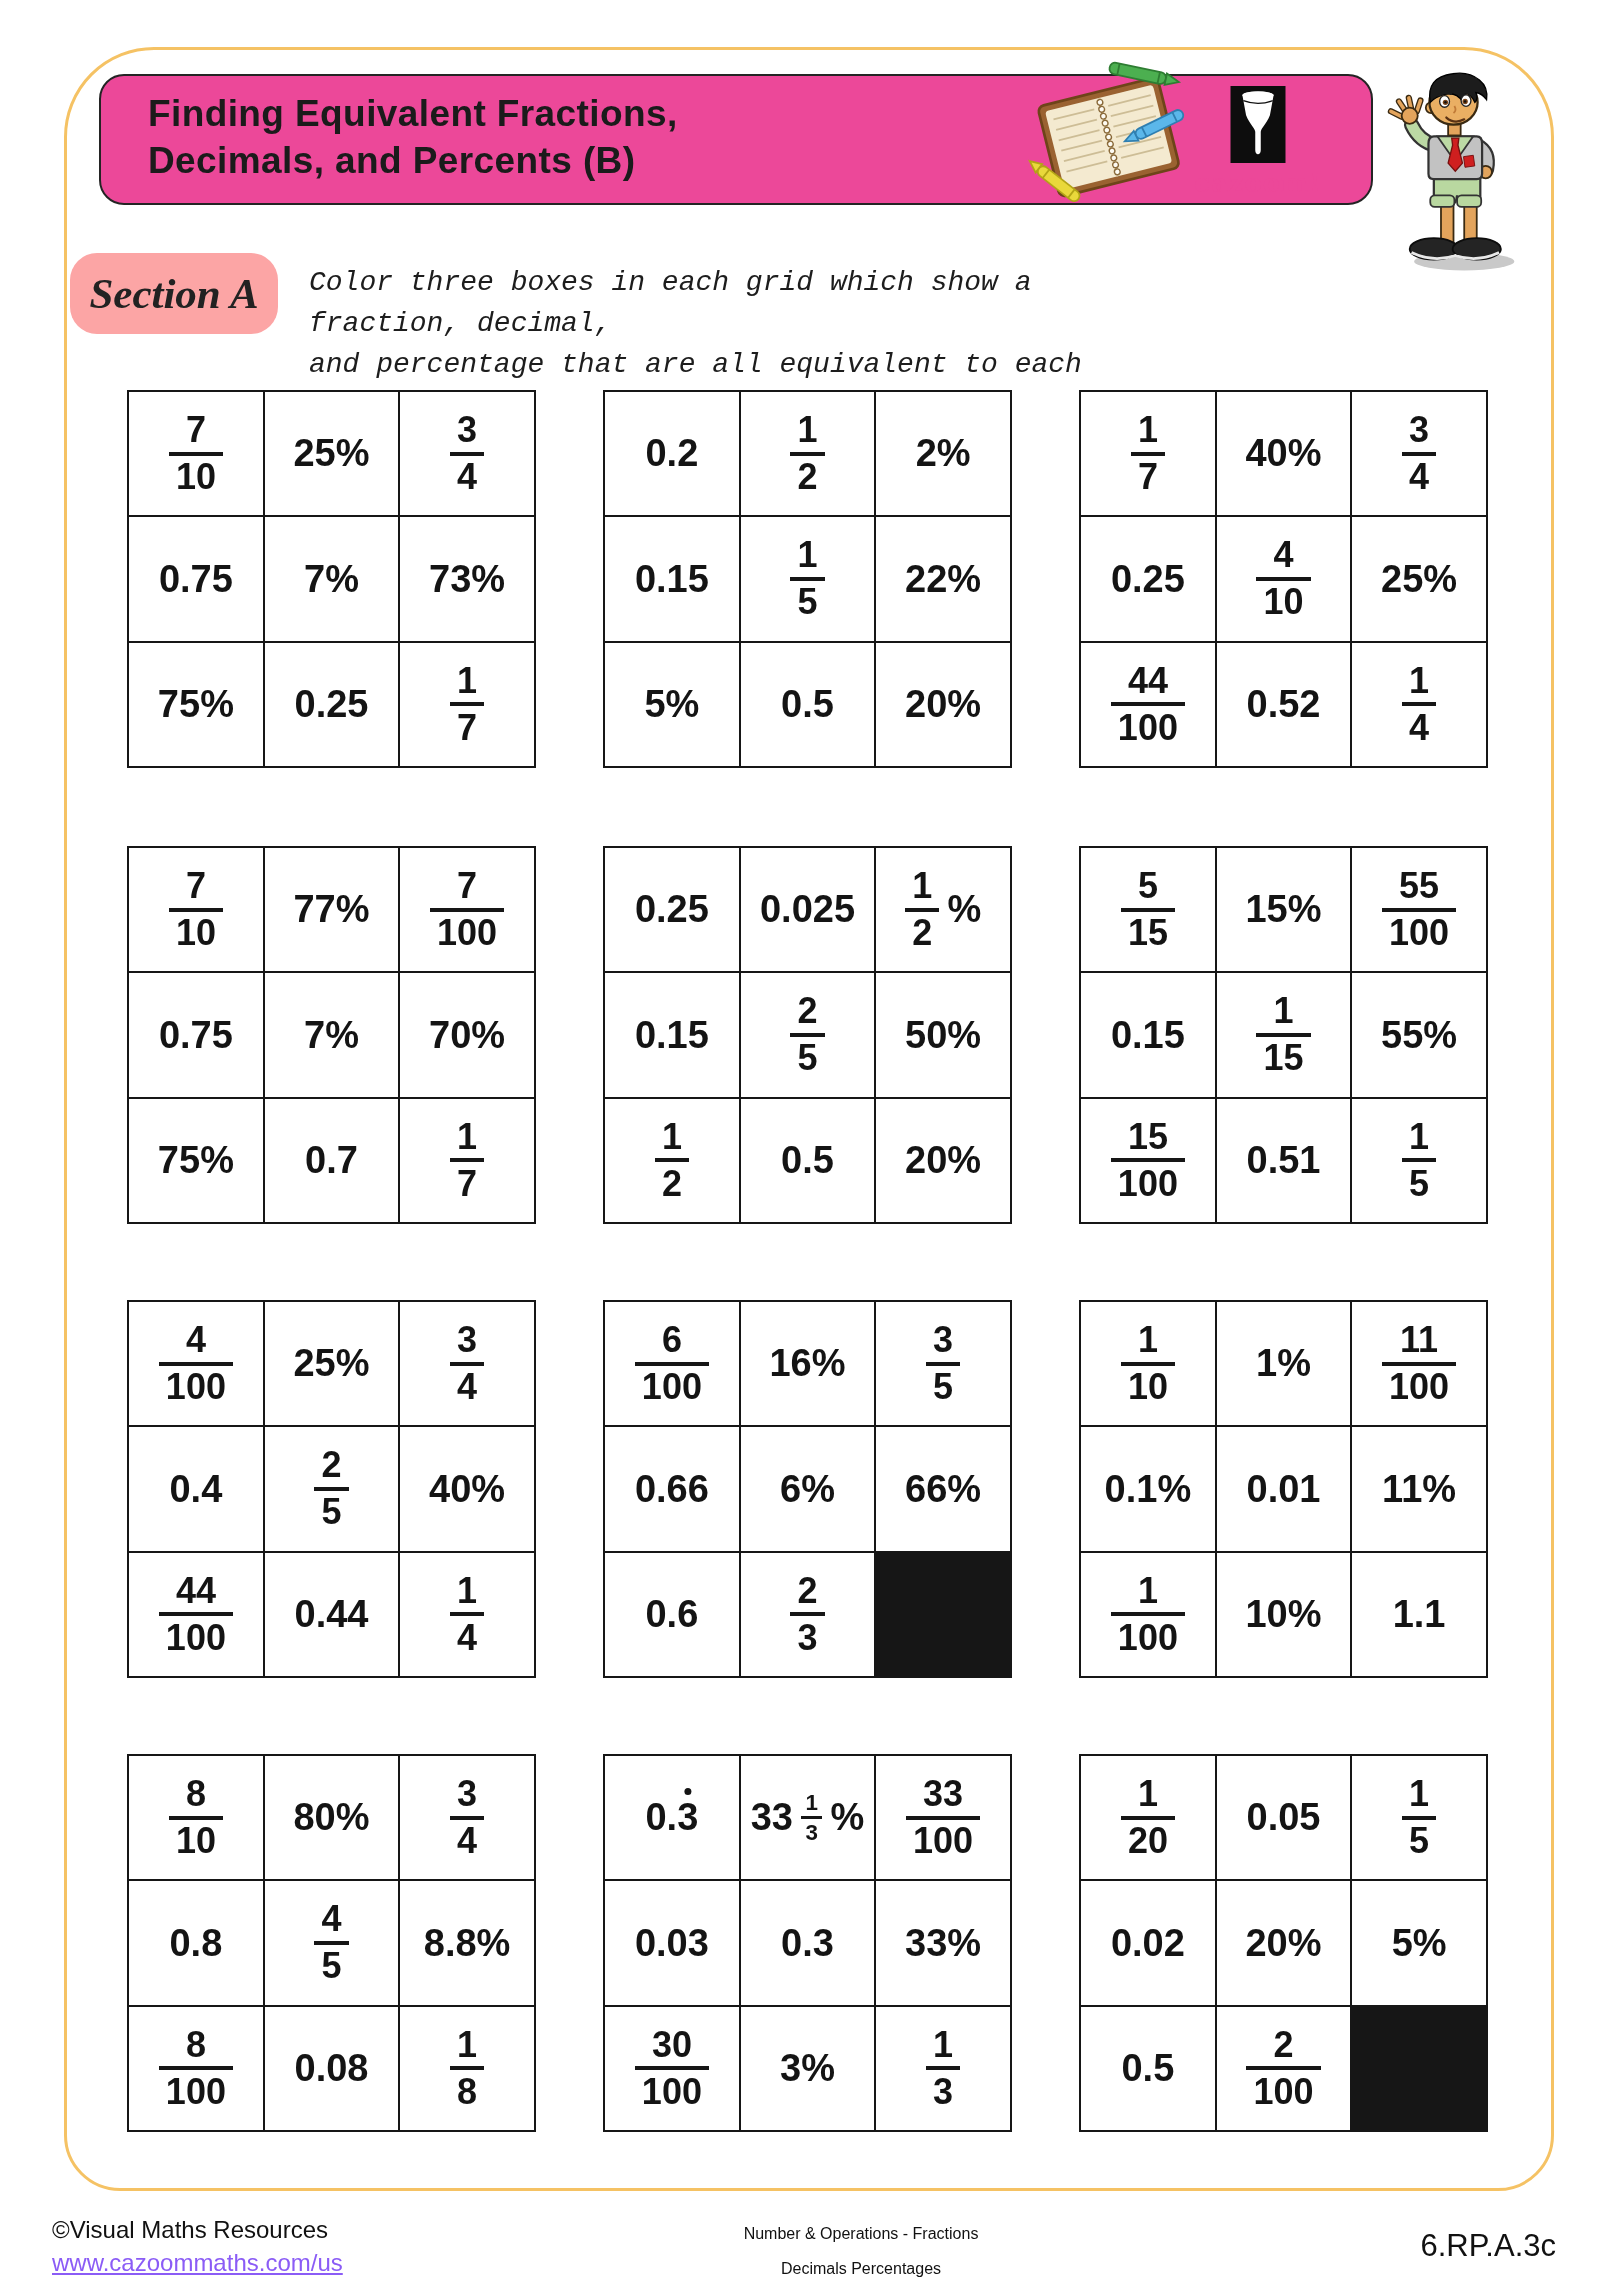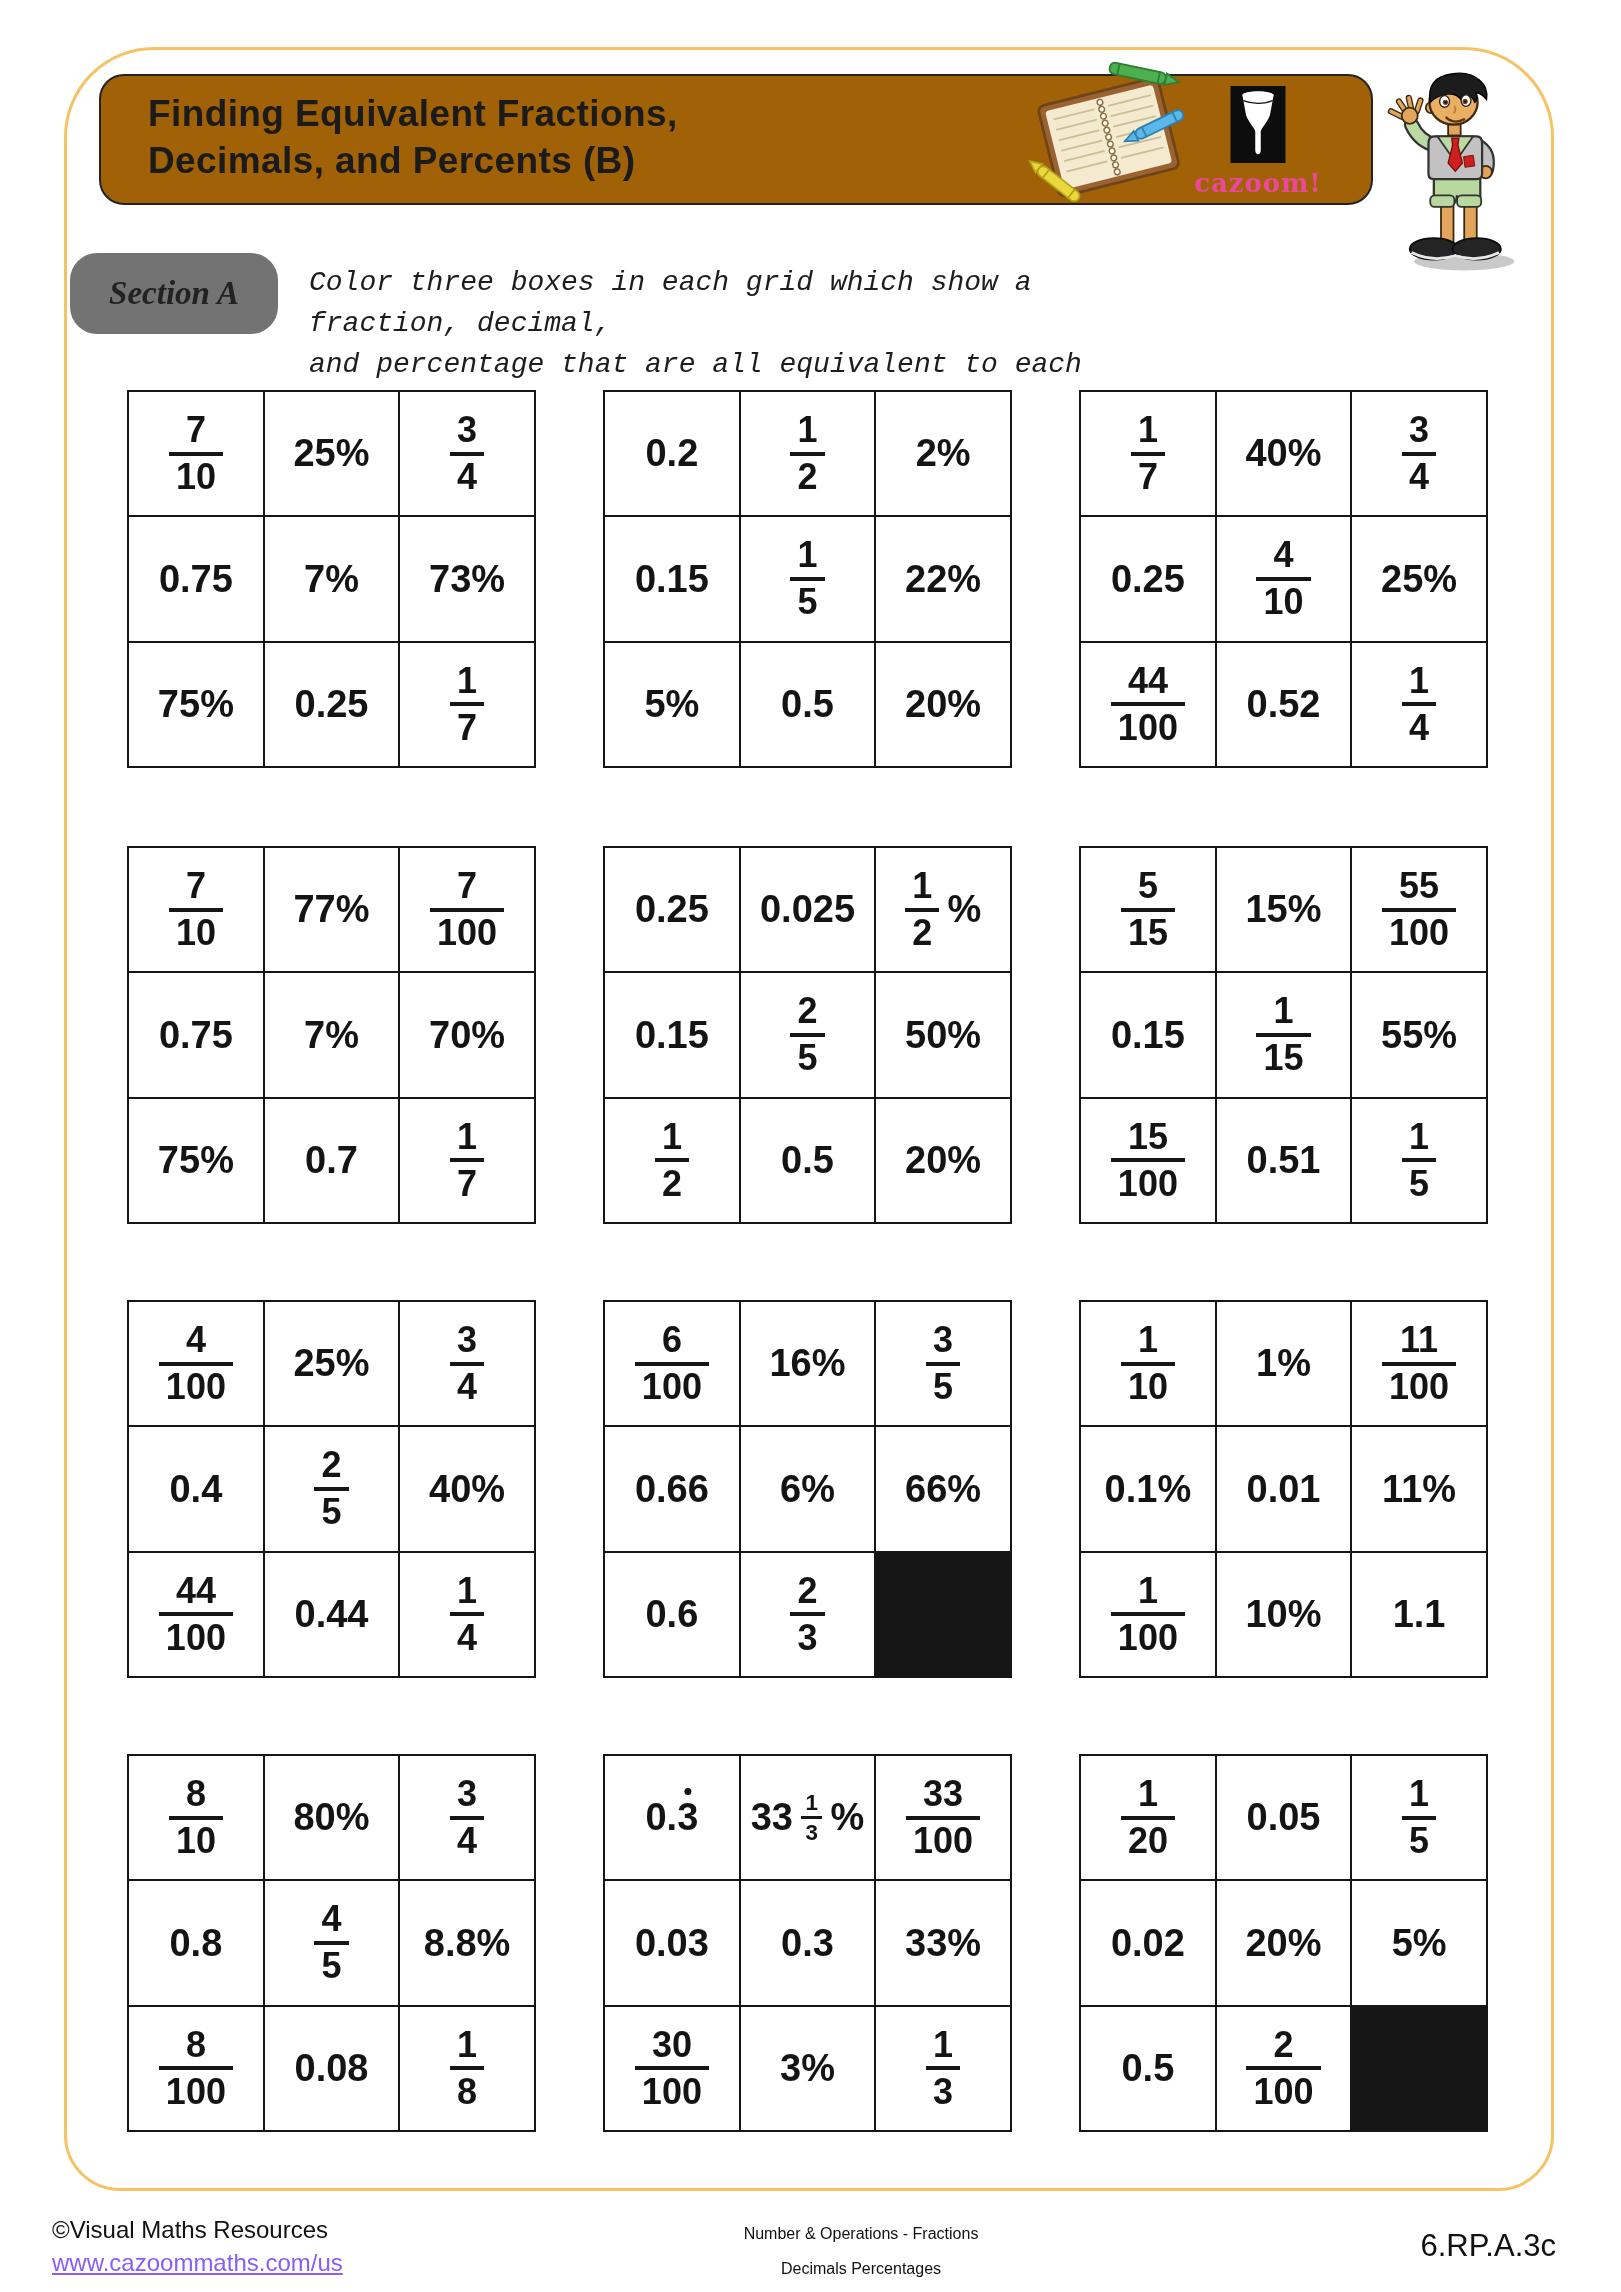--- a/index.html
+++ b/index.html
@@ -6,30 +6,30 @@
   body{
     width:1622px;height:2293px;position:relative;background:#ffffff;
     font-family:"Liberation Sans",sans-serif;color:#111;
   }
   .frame{
     position:absolute;left:64px;top:47px;width:1484px;height:2138px;
     border:3.6px solid #f5c264;border-radius:90px 90px 56px 56px;z-index:1;
   }
   .title-box{
     position:absolute;left:99px;top:74px;width:1274px;height:131px;box-sizing:border-box;
-    background:#a16207;border:2.7px solid #242424;border-radius:25px;z-index:2;
+    background:#ec4899;border:2.7px solid #242424;border-radius:25px;z-index:2;
   }
   .title-text{
     position:absolute;left:47px;top:14.3px;font-weight:700;font-size:37px;line-height:47px;
     color:#1b1b1b;letter-spacing:0.4px;
   }
   .section-chip{
-    position:absolute;left:70px;top:253px;width:208px;height:81px;background:#737373;
+    position:absolute;left:70px;top:253px;width:208px;height:81px;background:#fca5a5;
     border-radius:27px;display:flex;align-items:center;justify-content:center;
-    font-family:"Liberation Serif",serif;font-style:italic;font-weight:700;font-size:33px;color:#222;z-index:2;
+    font-family:"Liberation Serif",serif;font-style:italic;font-weight:700;font-size:43px;color:#222;z-index:2;
   }
   .instructions{
     position:absolute;left:309px;top:262px;width:806px;font-family:Liberation Mono, monospace;
     font-style:italic;font-size:28px;line-height:41px;color:#1d1d1d;z-index:2;
   }
   .notebook{position:absolute;left:1026px;top:54px;z-index:3;}
   .logo{position:absolute;left:1191px;top:86px;width:134px;text-align:center;z-index:3;}
   .logo-text{font-family:"DejaVu Serif",serif;font-weight:700;font-size:26px;color:#ec4899;margin-top:1.8px;letter-spacing:0.9px;}
   .mascot{position:absolute;left:1382px;top:61px;z-index:4;}
 

